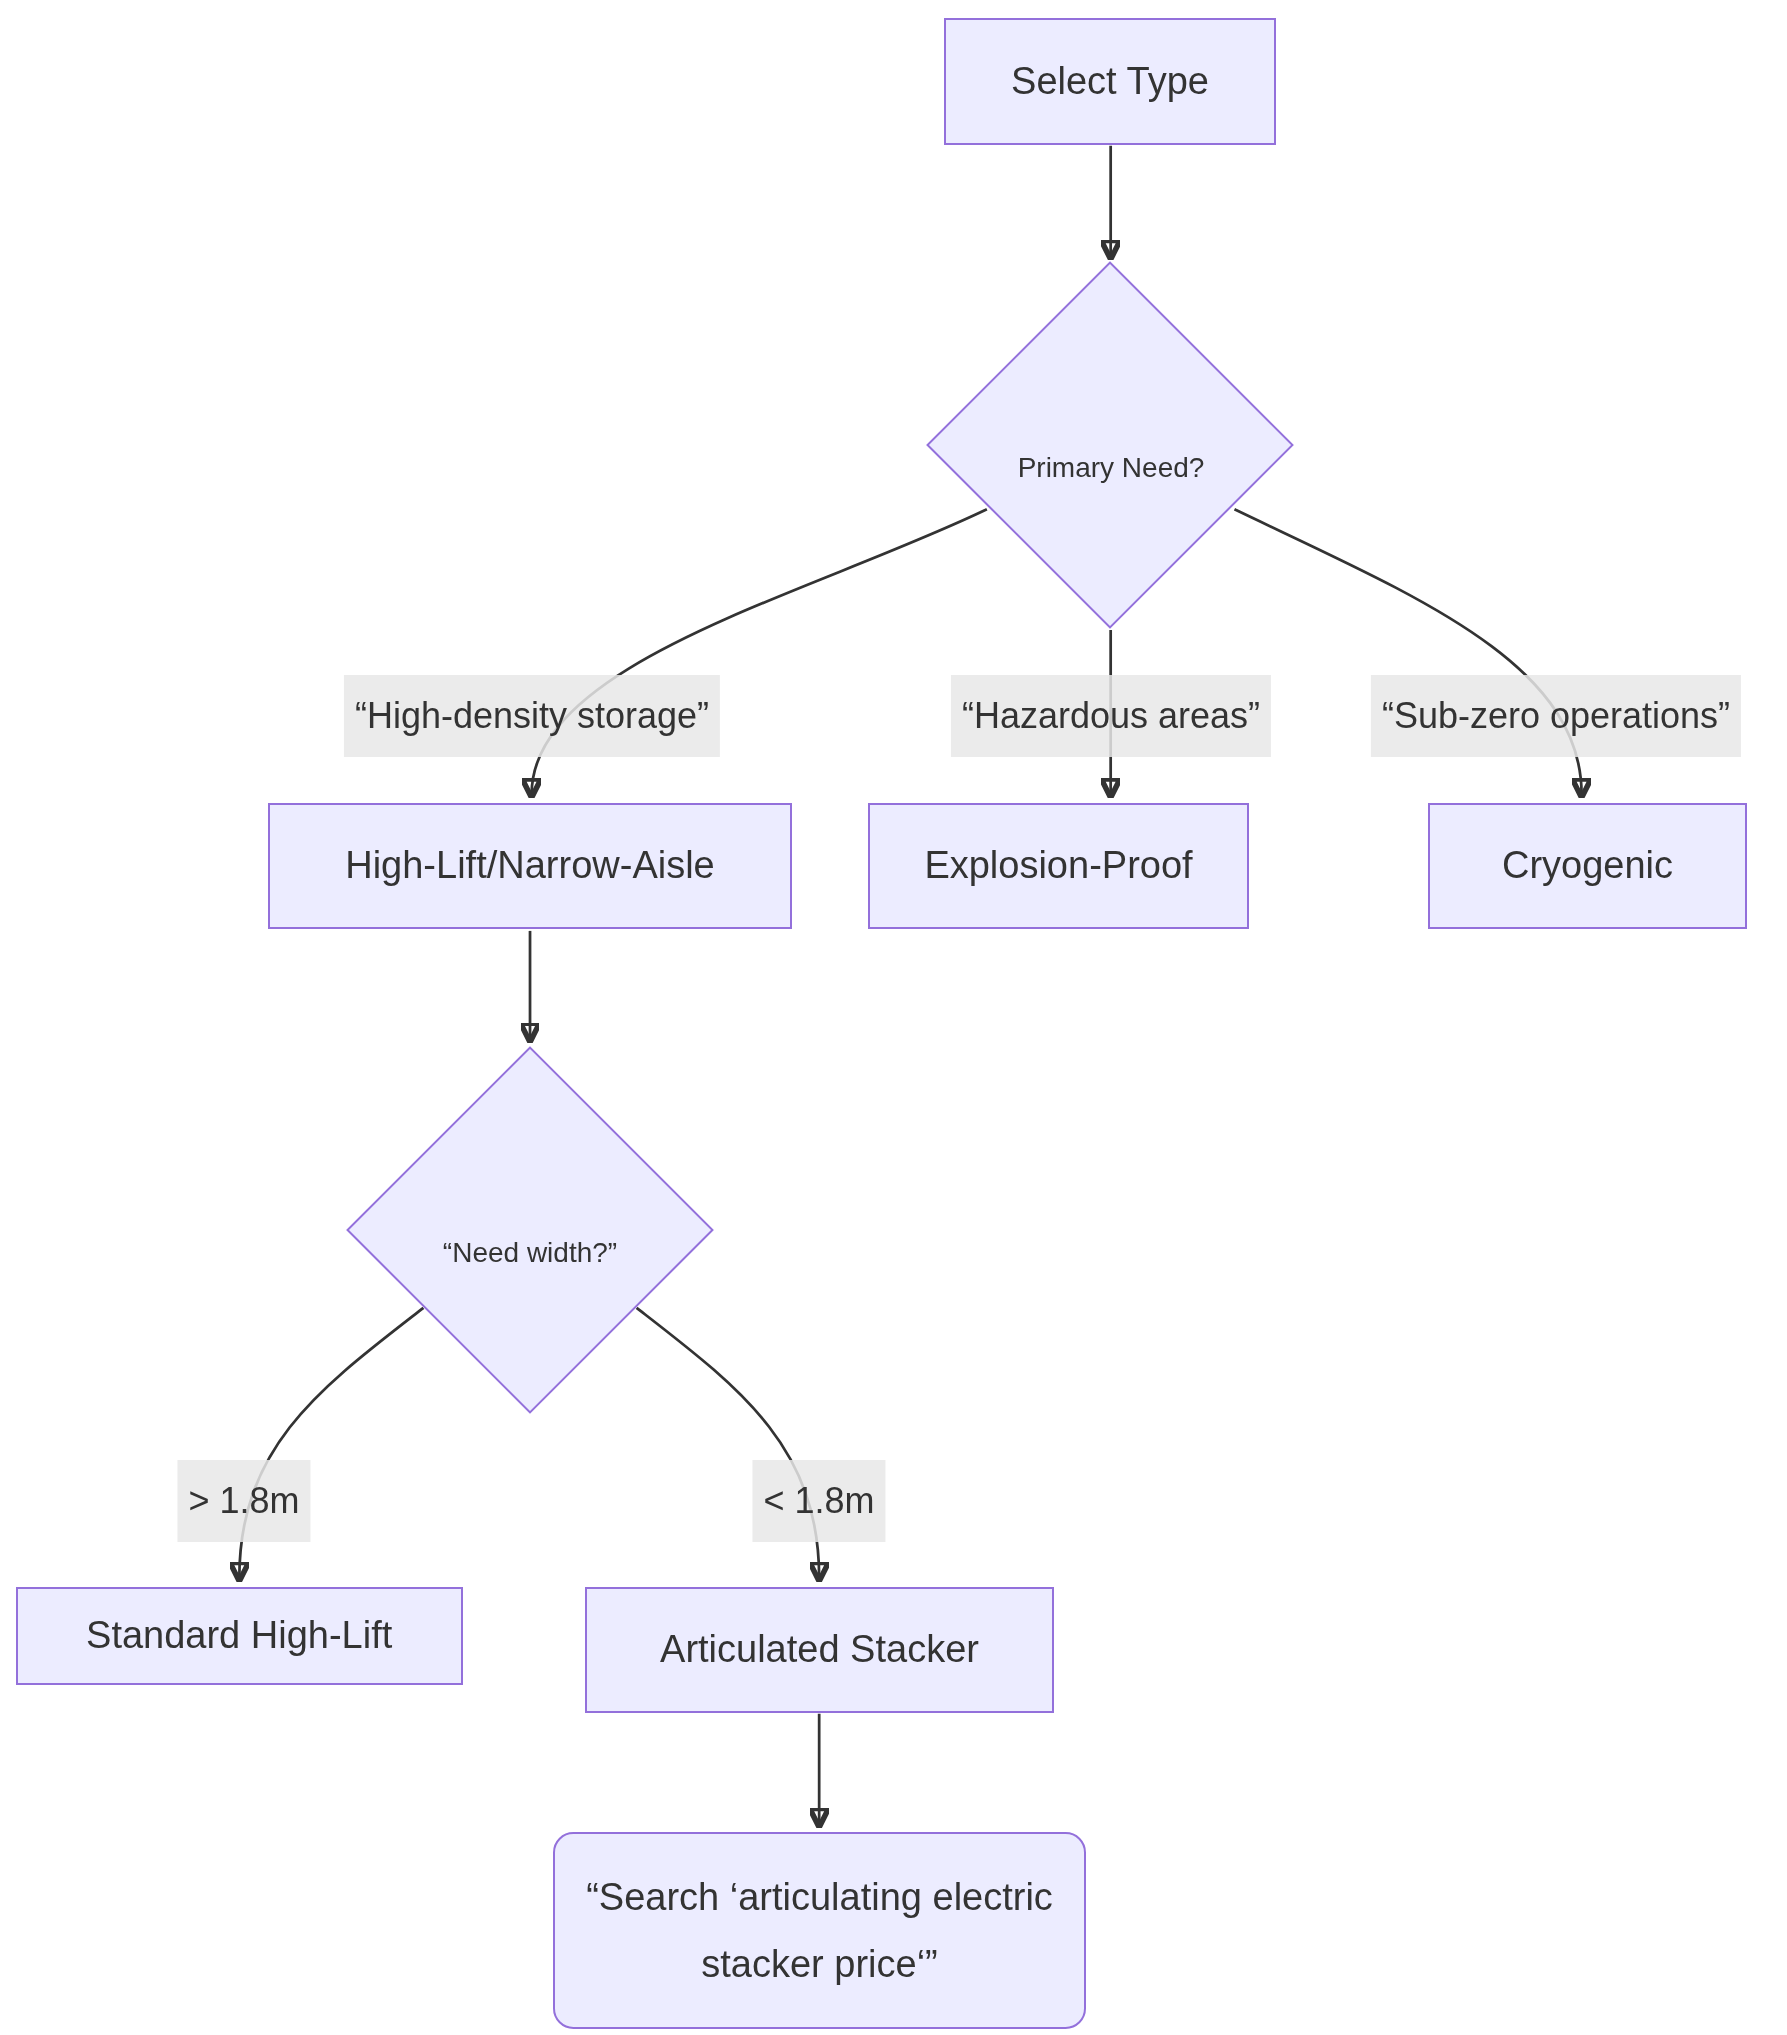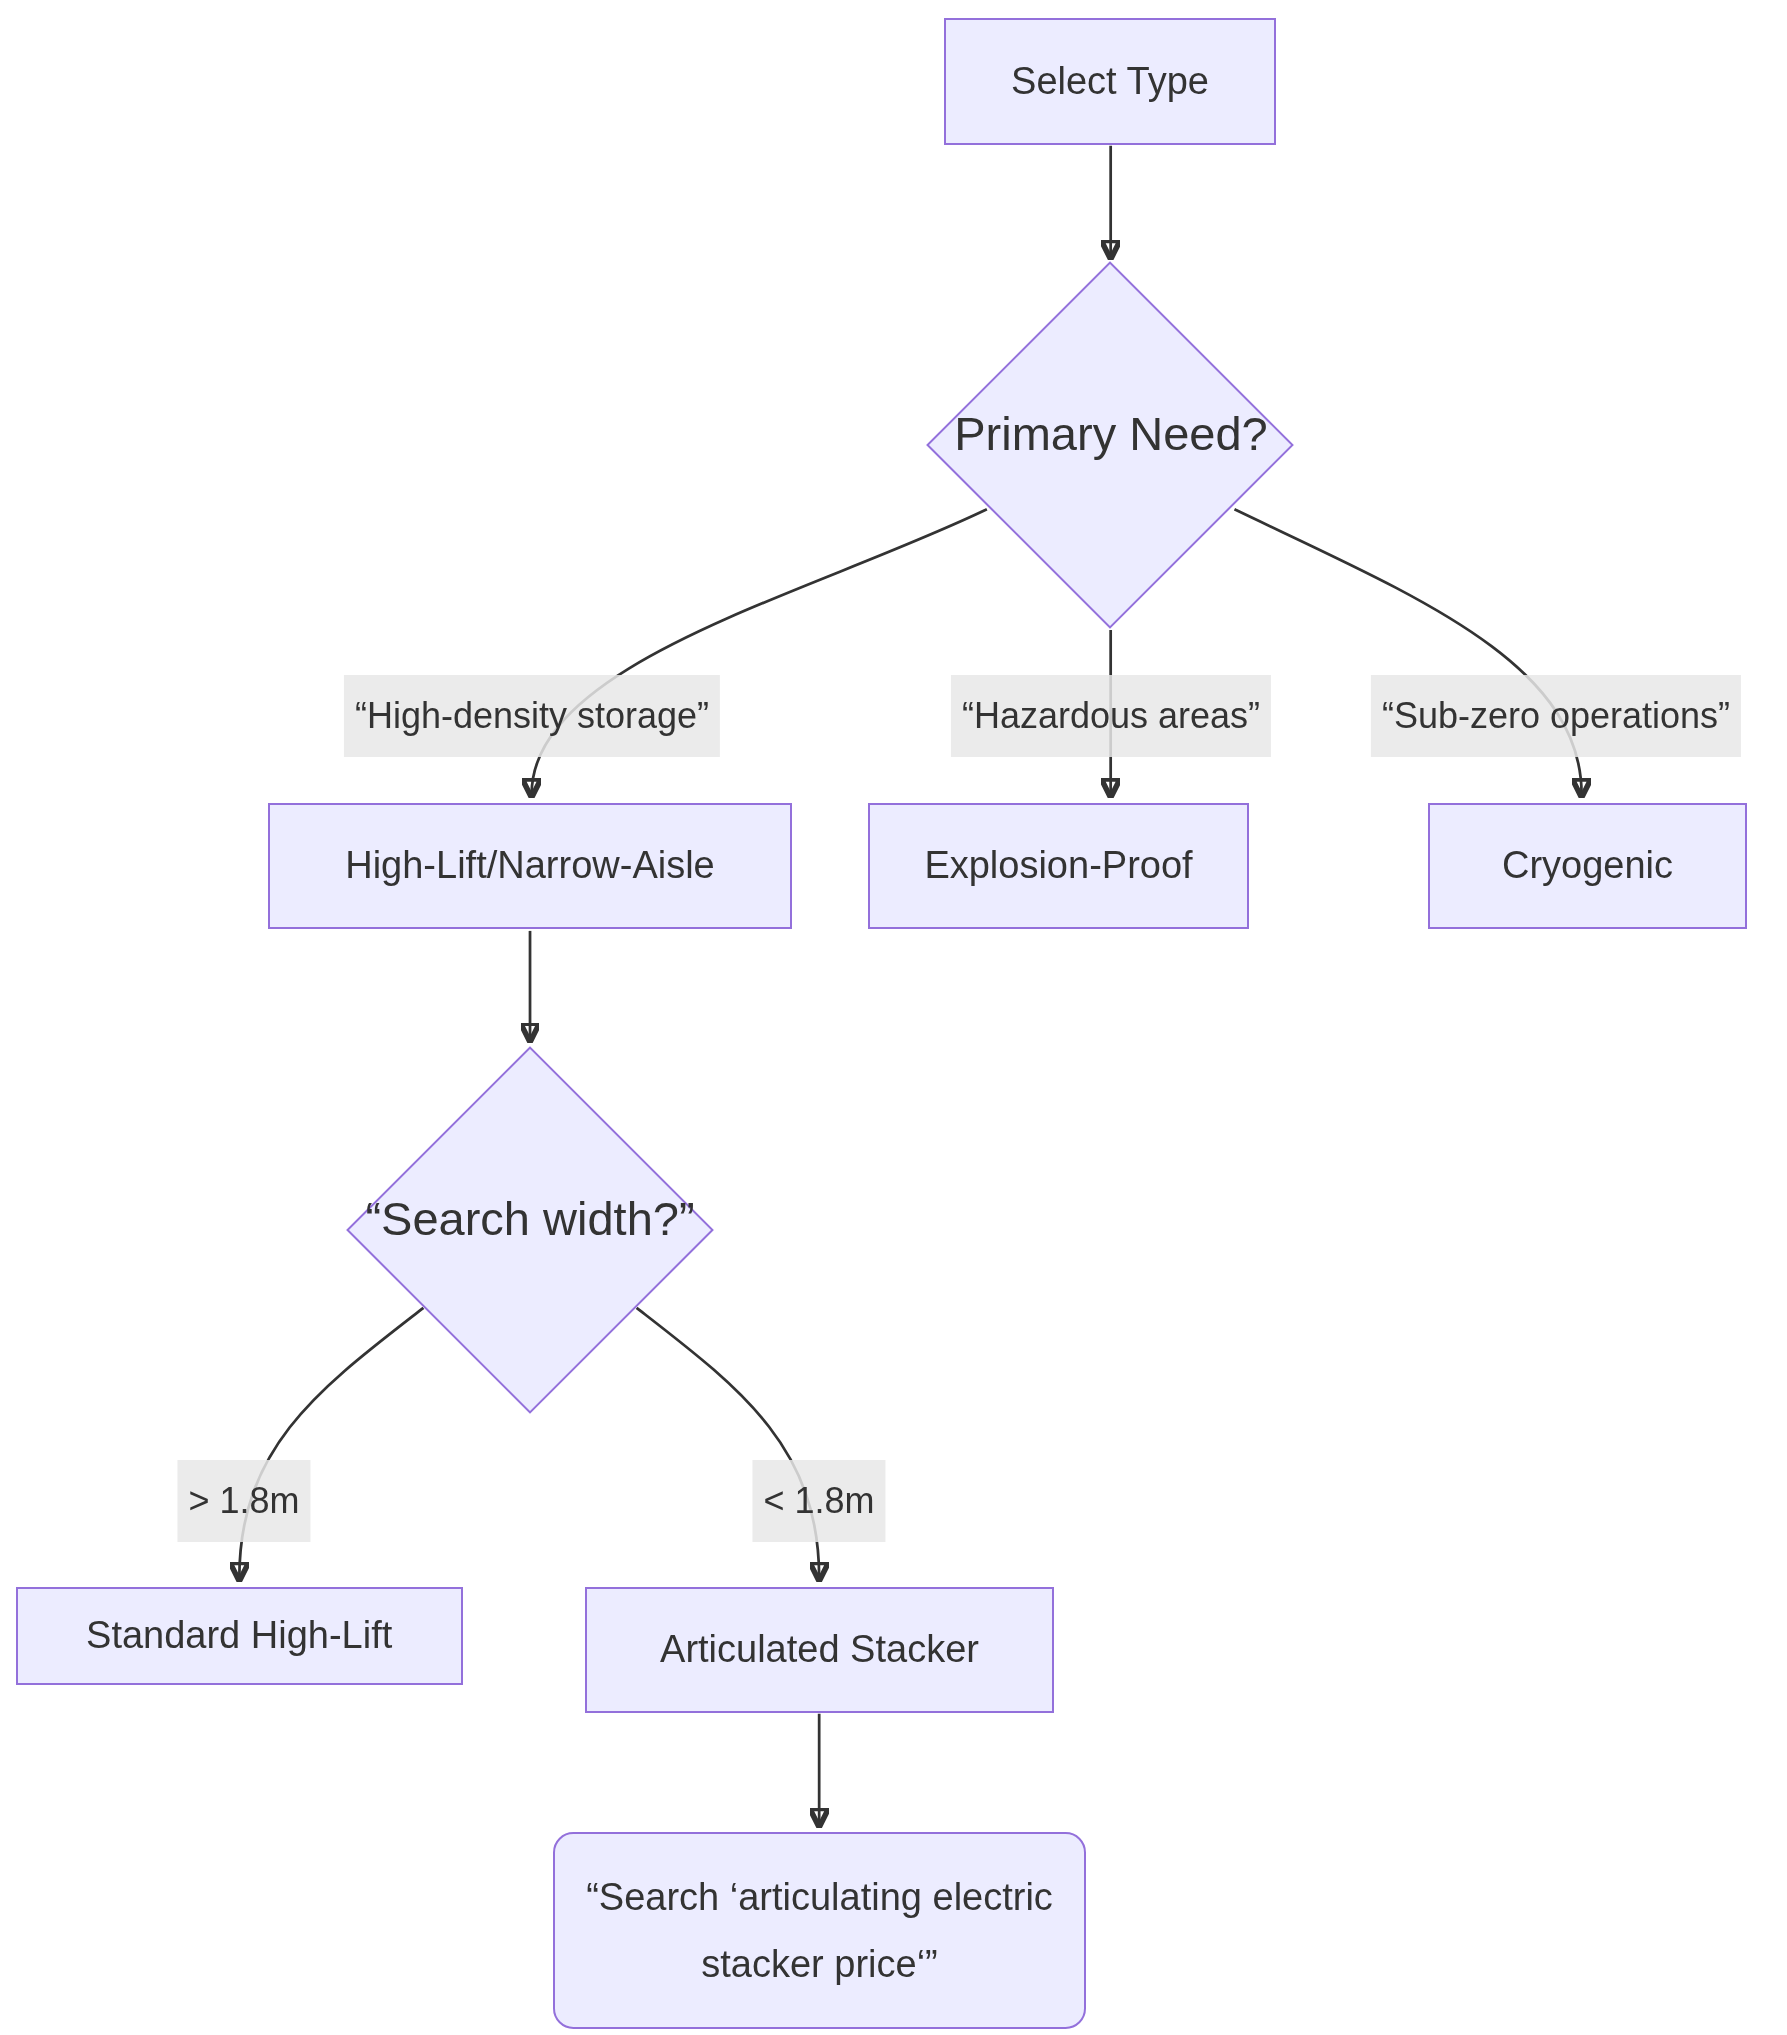--- a/index.html
+++ b/index.html
@@ -27,22 +27,22 @@
 
   .diamond{
     position:absolute;z-index:1;
     background:#ECECFF;
     border:2.7px solid #9370DB;
     transform:rotate(45deg);
     box-sizing:border-box;
   }
   .diamond-label{
     position:absolute;z-index:2;
-    display:flex;align-items:flex-start;justify-content:center;
-    font-size:47px;text-align:center;
+    display:flex;align-items:flex-end;justify-content:center;
+    font-size:28px;text-align:center;
   }
   .edge-label{
     position:absolute;z-index:2;
     transform:translate(-50%,-50%);
     background:rgba(232,232,232,0.85);
     padding:20px 11px;
     font-size:36px;white-space:nowrap;
   }
 </style>
 </head>
@@ -94,21 +94,21 @@
     <span class="wrap">“Search ‘articulating electric stacker price‘”</span>
   </div>
 
   <div class="diamond" style="left:980px;top:315px;width:260px;height:260px"></div>
   <div class="diamond-label" style="left:915px;top:406px;width:392px;height:78px">
     <span>Primary Need?</span>
   </div>
 
   <div class="diamond" style="left:400px;top:1100px;width:260px;height:260px"></div>
   <div class="diamond-label" style="left:334px;top:1191px;width:392px;height:78px">
-    <span>“Search width?”</span>
+    <span>“Need width?”</span>
   </div>
 
   <div class="edge-label" style="left:532px;top:716px">“High-density storage”</div>
   <div class="edge-label" style="left:1111px;top:716px">“Hazardous areas”</div>
   <div class="edge-label" style="left:1556px;top:716px">“Sub-zero operations”</div>
   <div class="edge-label" style="left:244px;top:1501px">&gt; 1.8m</div>
   <div class="edge-label" style="left:819px;top:1501px">&lt; 1.8m</div>
 
 </div>
 

